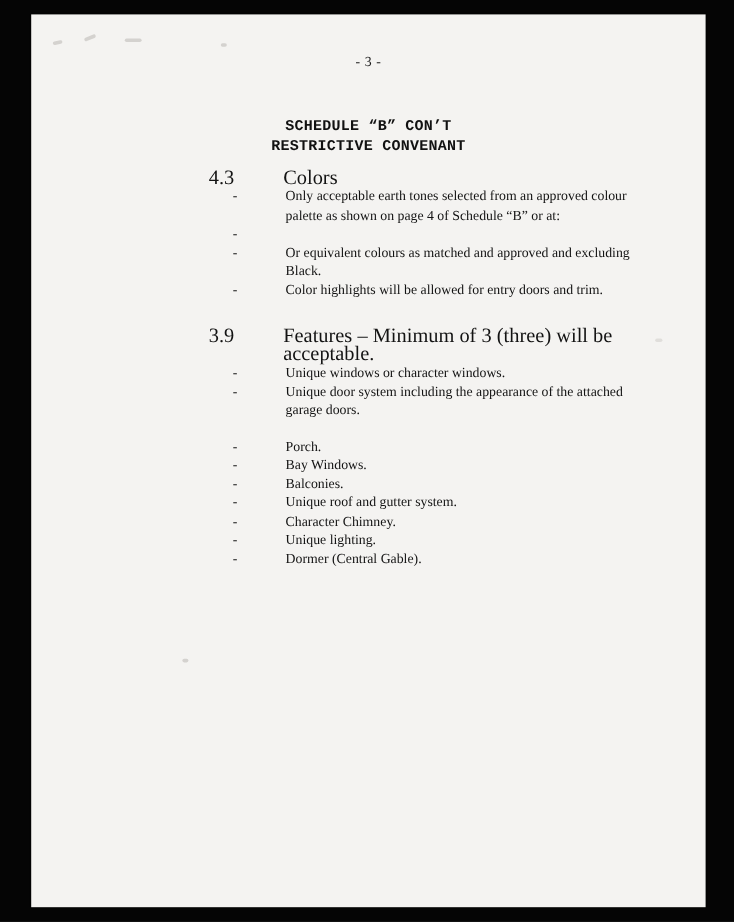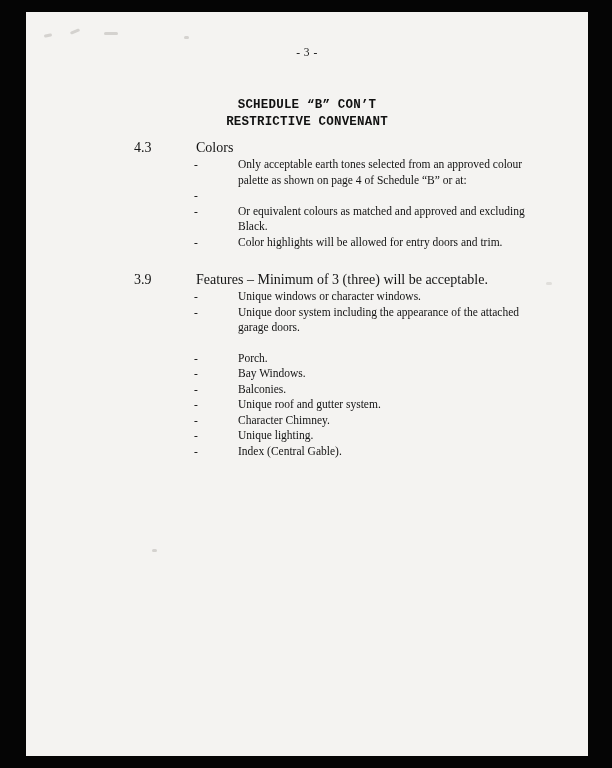--- a/index.html
+++ b/index.html
@@ -66,23 +66,24 @@
     left: 0;
     width: 100%;
   }
   .section {
     position: relative;
     margin-bottom: 8px;
   }
   .section-head {
     display: flex;
     align-items: flex-start;
-    font-size: 14px;
+    font-size: 17px;
     color: #131313;
     line-height: 15px;
+    padding-left: 40px;
   }
   .sec-num {
     width: 40px;
     flex: 0 0 40px;
     text-align: left;
     padding-left: 108px;
     box-sizing: content-box;
   }
   .sec-title {
     padding-left: 22px;
@@ -204,20 +205,20 @@
           <div class="bullet">
             <span class="dash">-</span>
             <span class="btext">Character Chimney.</span>
           </div>
           <div class="bullet">
             <span class="dash">-</span>
             <span class="btext">Unique lighting.</span>
           </div>
           <div class="bullet">
             <span class="dash">-</span>
-            <span class="btext">Index (Central Gable).</span>
+            <span class="btext">Dormer (Central Gable).</span>
           </div>
         </div>
       </div>
 
     </div>
   </div>
 </div>
 
 </body></html>

